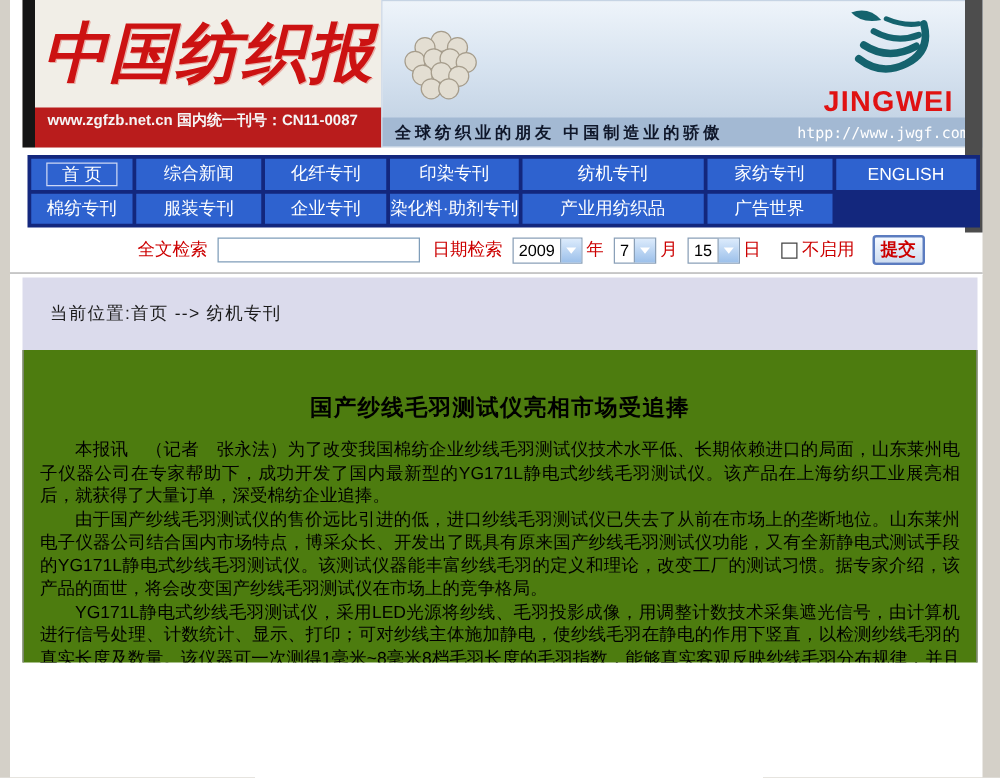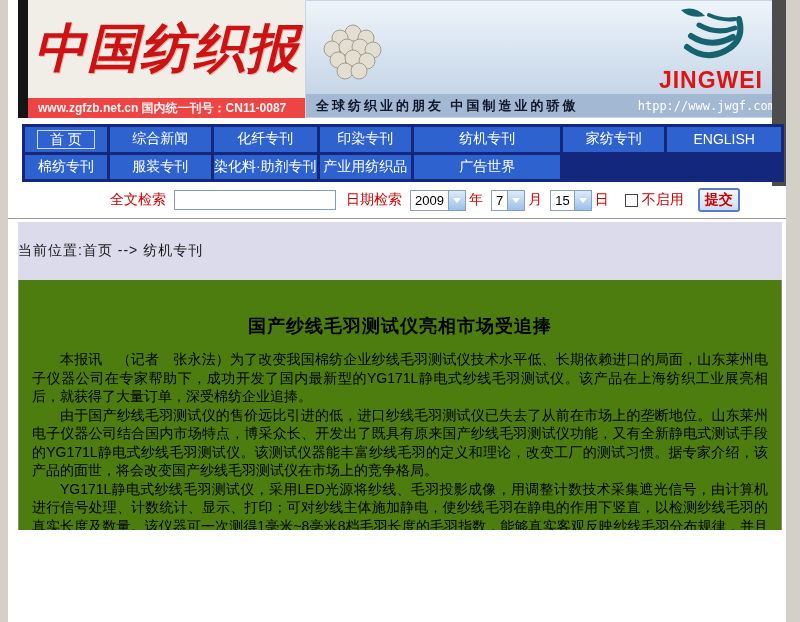--- a/index.html
+++ b/index.html
@@ -9,21 +9,21 @@
   .main { position:absolute; left:8px; top:0; width:778px; height:622px; background:#ffffff; }
 
   
   .header { position:absolute; left:0; top:0; width:778px; height:118px; display:flex; }
   .logo-block { position:relative; margin-left:10px; width:287px; height:118px;
                 background:#f1eee7; border-left:10px solid #151515; display:flex; flex-direction:column; }
   .logo-title { flex:1; display:flex; align-items:center; justify-content:center;
                 font-family:"DejaVu Serif","Liberation Serif",serif; font-weight:bold; font-style:italic;
                 font-size:52px; color:#cc1212; letter-spacing:1px; white-space:nowrap;
                 text-shadow:1px 1px 0 #e8b0a8; }
-  .logo-url { height:20px; background:#ef4444; color:#f5f5f5; font-size:12px; font-weight:bold;
+  .logo-url { height:32px; background:#b91c1c; color:#f5f5f5; font-size:12px; font-weight:bold;
               line-height:20px; padding-left:10px; white-space:nowrap; letter-spacing:0; }
   .banner { position:relative; flex:1; height:118px;
             background:linear-gradient(#eef4fa 0%, #d7e3f0 45%, #bccde0 100%);
             border:1px solid #c6d4e4; }
   .cotton { position:absolute; left:16px; top:20px; }
   .jw-logo { position:absolute; right:22px; top:4px; text-align:center; }
   .jw-text { font-size:23px; font-weight:bold; color:#e01212; letter-spacing:1px;
              font-family:"Liberation Sans",sans-serif; }
   .banner-band { position:absolute; left:0; bottom:0; width:100%; height:23px; background:#a3b9d3;
                  display:flex; align-items:center; justify-content:space-between; padding:0 10px; }
@@ -57,21 +57,21 @@
               cursor:pointer; }
   .submit-btn { margin-left:14px; padding:1px 5px; font-size:14px; font-weight:bold; color:#cc0000;
                 background:linear-gradient(#f4f9ff,#cddcf0); border:2px solid #5b7cc0; border-radius:3px;
                 cursor:pointer; }
 
   .divider { position:absolute; left:0; top:218px; width:778px; height:2px;
              border-top:1px solid #9a9a9a; border-bottom:1px solid #ffffff; }
 
   
   .breadcrumb { position:absolute; left:10px; top:222px; width:764px; height:58px; background:#dbdbec;
-                display:flex; align-items:center; font-size:14px; color:#1a1a1a;
+                display:flex; align-items:center; padding-left:22px; font-size:14px; color:#1a1a1a;
                 letter-spacing:1px; }
 
   
   .article { position:absolute; left:10px; top:280px; width:764px; height:250px; background:#4d7c0f;
              border-left:1px solid #8a8a8a; border-right:1px solid #8a8a8a; padding:16px 13px; overflow:hidden; }
   .article-title { margin-top:18px; margin-bottom:12px; text-align:center; font-size:18px;
                    font-weight:bold; color:#000; letter-spacing:1px; }
   .article p { font-size:14px; line-height:18.5px; color:#000; text-indent:2em; text-align:justify; }
   .article-date { text-align:right; font-size:10px; padding-right:8px; line-height:17px; margin-top:18px; }
   .article-page { text-align:right; font-size:14px; padding-right:24px; line-height:17px; }
@@ -146,20 +146,23 @@
       <div class="nav-cell">
           <span>ENGLISH</span>
         </div>
       <div class="nav-cell">
           <span>棉纺专刊</span>
         </div>
       <div class="nav-cell">
           <span>服装专刊</span>
         </div>
       <div class="nav-cell">
+          <span>企业专刊</span>
+        </div>
+      <div class="nav-cell">
           <span>染化料·助剂专刊</span>
         </div>
       <div class="nav-cell">
           <span>产业用纺织品</span>
         </div>
       <div class="nav-cell">
           <span>广告世界</span>
         </div>
     </div>
 

